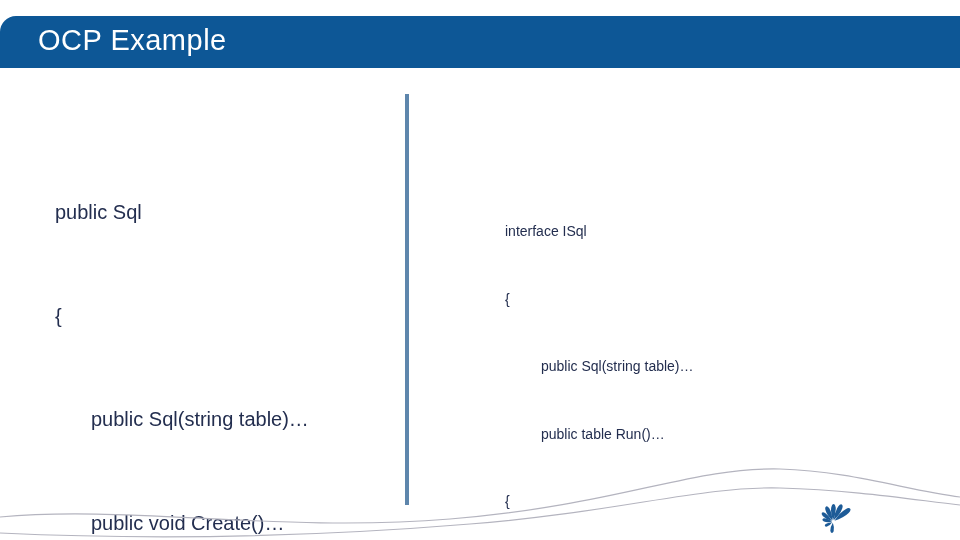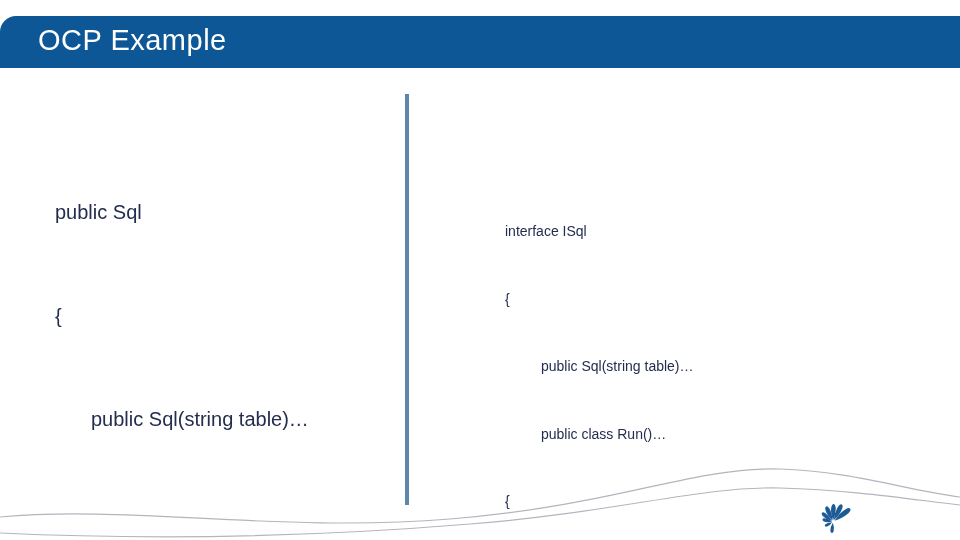--- a/index.html
+++ b/index.html
@@ -72,32 +72,33 @@
 <div class="slide">
 
   <div class="title-bar">
     <div class="title">OCP Example</div>
   </div>
 
   <div class="code-left">
     <div class="line">public Sql</div>
     <div class="line">{</div>
     <div class="line indent">public Sql(string table)…</div>
+    <div class="line indent">public void Create()…</div>
     
     
   </div>
 
   <div class="v-divider"></div>
 
   <div class="code-right">
     <div class="block">
       <div class="line">interface ISql</div>
       <div class="line">{</div>
       <div class="line indent">public Sql(string table)…</div>
-      <div class="line indent">public class Run()…</div>
+      <div class="line indent">public table Run()…</div>
       <div class="line">{</div>
     </div>
     
     
   </div>
 
   <svg class="waves" viewBox="0 0 960 85" aria-hidden="true">
     <path d="M0,62 C130,50 280,78 450,64 C620,50 690,12 780,14 C850,16 910,36 960,42"></path>
     <path d="M0,78 C150,85 300,83 470,69 C620,57 700,31 780,33 C855,35 915,45 960,50"></path>
   </svg>

